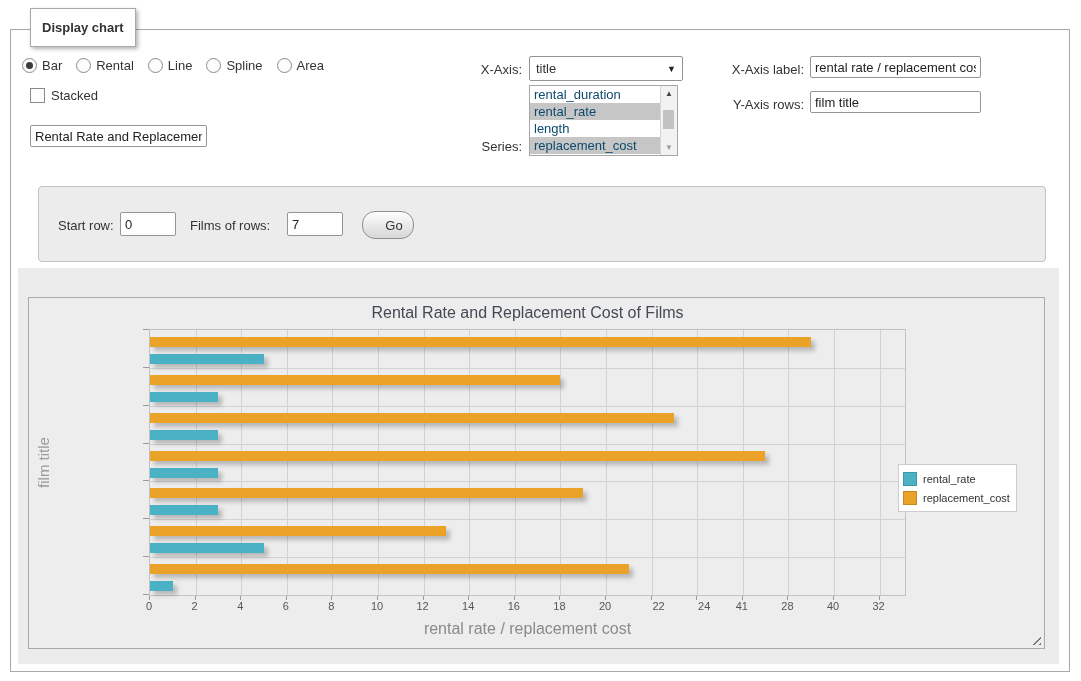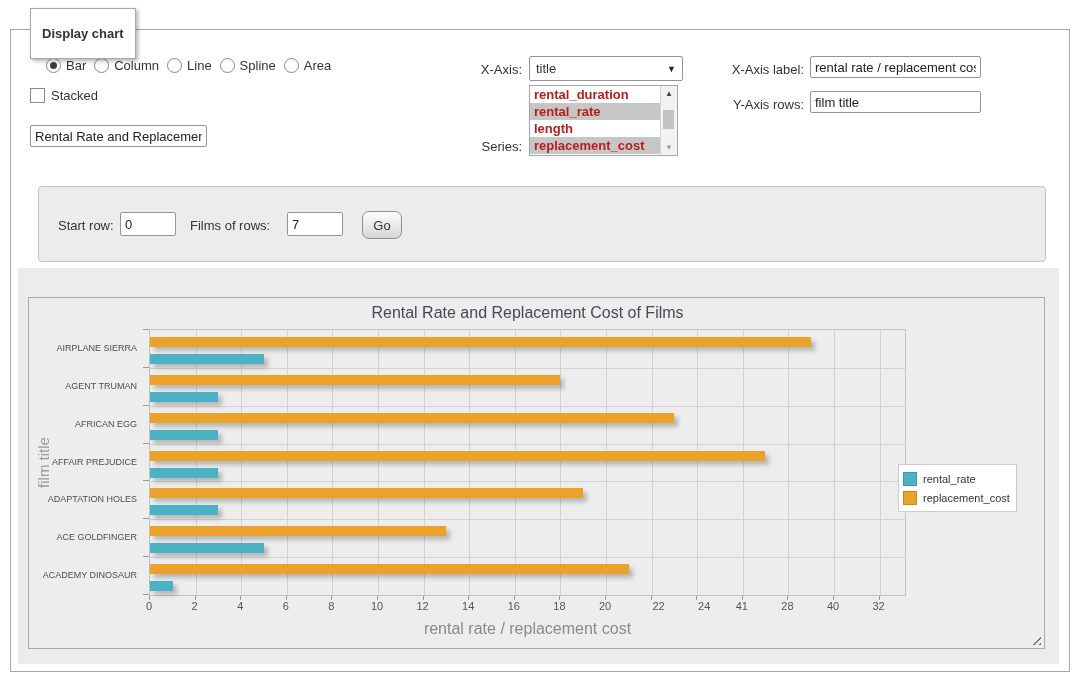--- a/index.html
+++ b/index.html
@@ -1,24 +1,24 @@
 <!DOCTYPE html>
 <html><head>
 <meta charset="utf-8">
 <style>
   html,body{margin:0;padding:0;}
   body{width:1081px;height:681px;position:relative;overflow:hidden;background:#fff;
        font-family:"Liberation Sans",sans-serif;font-size:13px;color:#333;}
   .abs{position:absolute;}
   
   .frame{left:10px;top:29px;width:1058px;height:641px;border:1px solid #a8a8a8;background:#fff;}
-  .legendbox{left:30px;top:8px;background:#fff;border:1px solid #a8a8a8;padding:17px 11px;
+  .legendbox{left:30px;top:8px;background:#fff;border:1px solid #a8a8a8;padding:11px 11px;
              font-weight:bold;color:#333;box-shadow:2px 2px 4px rgba(0,0,0,.3);z-index:5;}
   
-  .radiorow{left:46px;top:58px;display:flex;align-items:center;}
+  .radiorow{left:22px;top:58px;display:flex;align-items:center;gap:6px;}
   .radiorow .opt{display:flex;align-items:center;gap:5px;margin-right:8px;cursor:default;}
   .radio{width:13px;height:13px;border:1px solid #8a8a8a;border-radius:50%;background:#fdfdfd;
          display:inline-flex;align-items:center;justify-content:center;}
   .radio .dot{width:7px;height:7px;border-radius:50%;background:#3c3c3c;display:none;}
   .radio.on .dot{display:block;}
   .checkrow{left:30px;top:88px;display:flex;align-items:center;gap:6px;}
   .checkbox{width:13px;height:13px;border:1px solid #8a8a8a;background:#fdfdfd;}
   
   .tinput{border:1px solid #949494;border-radius:2px;background:#fff;color:#222;
           font-family:"Liberation Sans",sans-serif;font-size:13px;padding:0 4px;height:22px;box-sizing:border-box;}
@@ -28,38 +28,38 @@
   #series-lab{left:458px;top:139px;width:64px;text-align:right;}
   #xlab-lab{left:718px;top:62px;width:86px;text-align:right;}
   #ylab-lab{left:718px;top:97px;width:86px;text-align:right;}
   
   .select{left:529px;top:56px;width:154px;height:25px;border:1px solid #949494;border-radius:2px;
           background:#fff;display:flex;align-items:center;padding:0 6px;box-sizing:border-box;}
   .select .caret{margin-left:auto;font-size:9px;color:#222;}
   
   .mselect{left:529px;top:85px;width:149px;height:71px;border:1px solid #a5a5a5;background:#fff;
            overflow:hidden;box-sizing:border-box;}
-  .mselect .optitem{height:17px;line-height:17px;padding-left:4px;color:#b91c1c;white-space:nowrap;font-weight:bold;}
+  .mselect .optitem{height:17px;line-height:17px;padding-left:4px;color:#0c4a6e;white-space:nowrap;}
   .mselect .optitem.sel{background:#c6c6c6;}
   .scrollbar{position:absolute;right:0;top:0;bottom:0;width:16px;background:#f2f2f2;border-left:1px solid #d5d5d5;}
   .sb-up{position:absolute;top:1px;left:0;right:0;height:13px;text-align:center;font-size:8px;color:#444;line-height:13px;}
   .sb-down{position:absolute;bottom:1px;left:0;right:0;height:13px;text-align:center;font-size:8px;color:#9a9a9a;line-height:13px;}
   .sb-thumb{position:absolute;top:24px;left:2px;width:11px;height:19px;background:#c2c2c2;}
   #xlabel-input{left:810px;top:56px;width:171px;}
   #ylabel-input{left:810px;top:91px;width:171px;}
   
   .rowbox{left:38px;top:186px;width:1008px;height:76px;background:#ececec;border:1px solid #c2c2c2;
           border-radius:4px;box-sizing:border-box;}
   #startrow-lab{left:58px;top:218px;}
   #startrow-input{left:120px;top:212px;width:56px;height:24px;}
   #numrows-lab{left:190px;top:218px;}
   #numrows-input{left:287px;top:212px;width:56px;height:24px;}
-  .gobtn{left:362px;top:211px;width:38px;height:26px;border:1px solid #8f8f8f;border-radius:7px;
+  .gobtn{left:362px;top:211px;width:38px;height:26px;border:1px solid #8f8f8f;border-radius:13px;
          background:linear-gradient(#fefefe,#d6d6d6);color:#333;font-size:13px;
-         display:flex;align-items:center;justify-content:center;cursor:default;}
+         display:flex;align-items:center;justify-content:center;cursor:default;padding-left:12px;}
   
   .chartzone{left:18px;top:268px;width:1041px;height:396px;background:#ececec;}
   .chartpanel{left:28px;top:297px;width:1017px;height:352px;background:#ededed;border:1px solid #aaa;box-sizing:border-box;}
   .ctitle{position:absolute;left:120px;top:6px;width:757px;text-align:center;font-size:16px;color:#434a54;}
   .plot{position:absolute;left:120px;top:31px;width:757px;height:267px;border:1px solid #c2c2c2;box-sizing:border-box;}
   .vgrid{position:absolute;top:0;bottom:0;width:1px;background:#d2d2d2;}
   .hgrid{position:absolute;left:0;right:0;height:1px;background:#d2d2d2;}
   .bar{position:absolute;left:0;height:10px;box-shadow:4px 4px 4px rgba(50,50,50,.28);}
   .cats{position:absolute;left:0;top:31px;width:114px;height:267px;}
   .cat{position:absolute;left:0;width:108px;text-align:right;font-size:9px;color:#4d4d4d;
@@ -87,21 +87,21 @@
 
 <div class="abs radiorow">
   <span class="opt">
     <span class="radio on">
         <span class="dot"></span>
       </span>
     <span>Bar</span>
   </span>
   <span class="opt">
     <span class="radio"></span>
-    <span>Column</span>
+    <span>Rental</span>
   </span>
   <span class="opt">
     <span class="radio"></span>
     <span>Line</span>
   </span>
   <span class="opt">
     <span class="radio"></span>
     <span>Spline</span>
   </span>
   <span class="opt">
@@ -182,29 +182,20 @@
       <div class="bar" style="top: 175.429px; width: 68.172px; background: rgb(75, 178, 197);"></div>
       <div class="bar" style="top: 213.286px; width: 113.772px; background: rgb(75, 178, 197);"></div>
       <div class="bar" style="top: 251.143px; width: 22.572px; background: rgb(75, 178, 197);"></div>
       <div class="bar" style="top: 7px; width: 660.972px; background: rgb(234, 162, 40);"></div>
       <div class="bar" style="top: 44.8571px; width: 410.172px; background: rgb(234, 162, 40);"></div>
       <div class="bar" style="top: 82.7143px; width: 524.172px; background: rgb(234, 162, 40);"></div>
       <div class="bar" style="top: 120.571px; width: 615.372px; background: rgb(234, 162, 40);"></div>
       <div class="bar" style="top: 158.429px; width: 432.972px; background: rgb(234, 162, 40);"></div>
       <div class="bar" style="top: 196.286px; width: 296.172px; background: rgb(234, 162, 40);"></div>
       <div class="bar" style="top: 234.143px; width: 478.572px; background: rgb(234, 162, 40);"></div>
-    </div>
-  <div class="cats" id="cats">
-      <div class="cat" style="top: 18.9286px;">AIRPLANE SIERRA</div>
-      <div class="cat" style="top: 56.7857px;">AGENT TRUMAN</div>
-      <div class="cat" style="top: 94.6429px;">AFRICAN EGG</div>
-      <div class="cat" style="top: 132.5px;">AFFAIR PREJUDICE</div>
-      <div class="cat" style="top: 170.357px;">ADAPTATION HOLES</div>
-      <div class="cat" style="top: 208.214px;">ACE GOLDFINGER</div>
-      <div class="cat" style="top: 246.071px;">ACADEMY DINOSAUR</div>
     </div>
   <div class="xaxis-label">rental rate / replacement cost</div>
   <div class="yaxis-label">
     <span>film title</span>
   </div>
   <div class="cleg" id="cleg">
       <div class="entry">
         <div class="sw" style="background: rgb(75, 178, 197);"></div>
         <div class="lt">rental_rate</div>
       </div>

